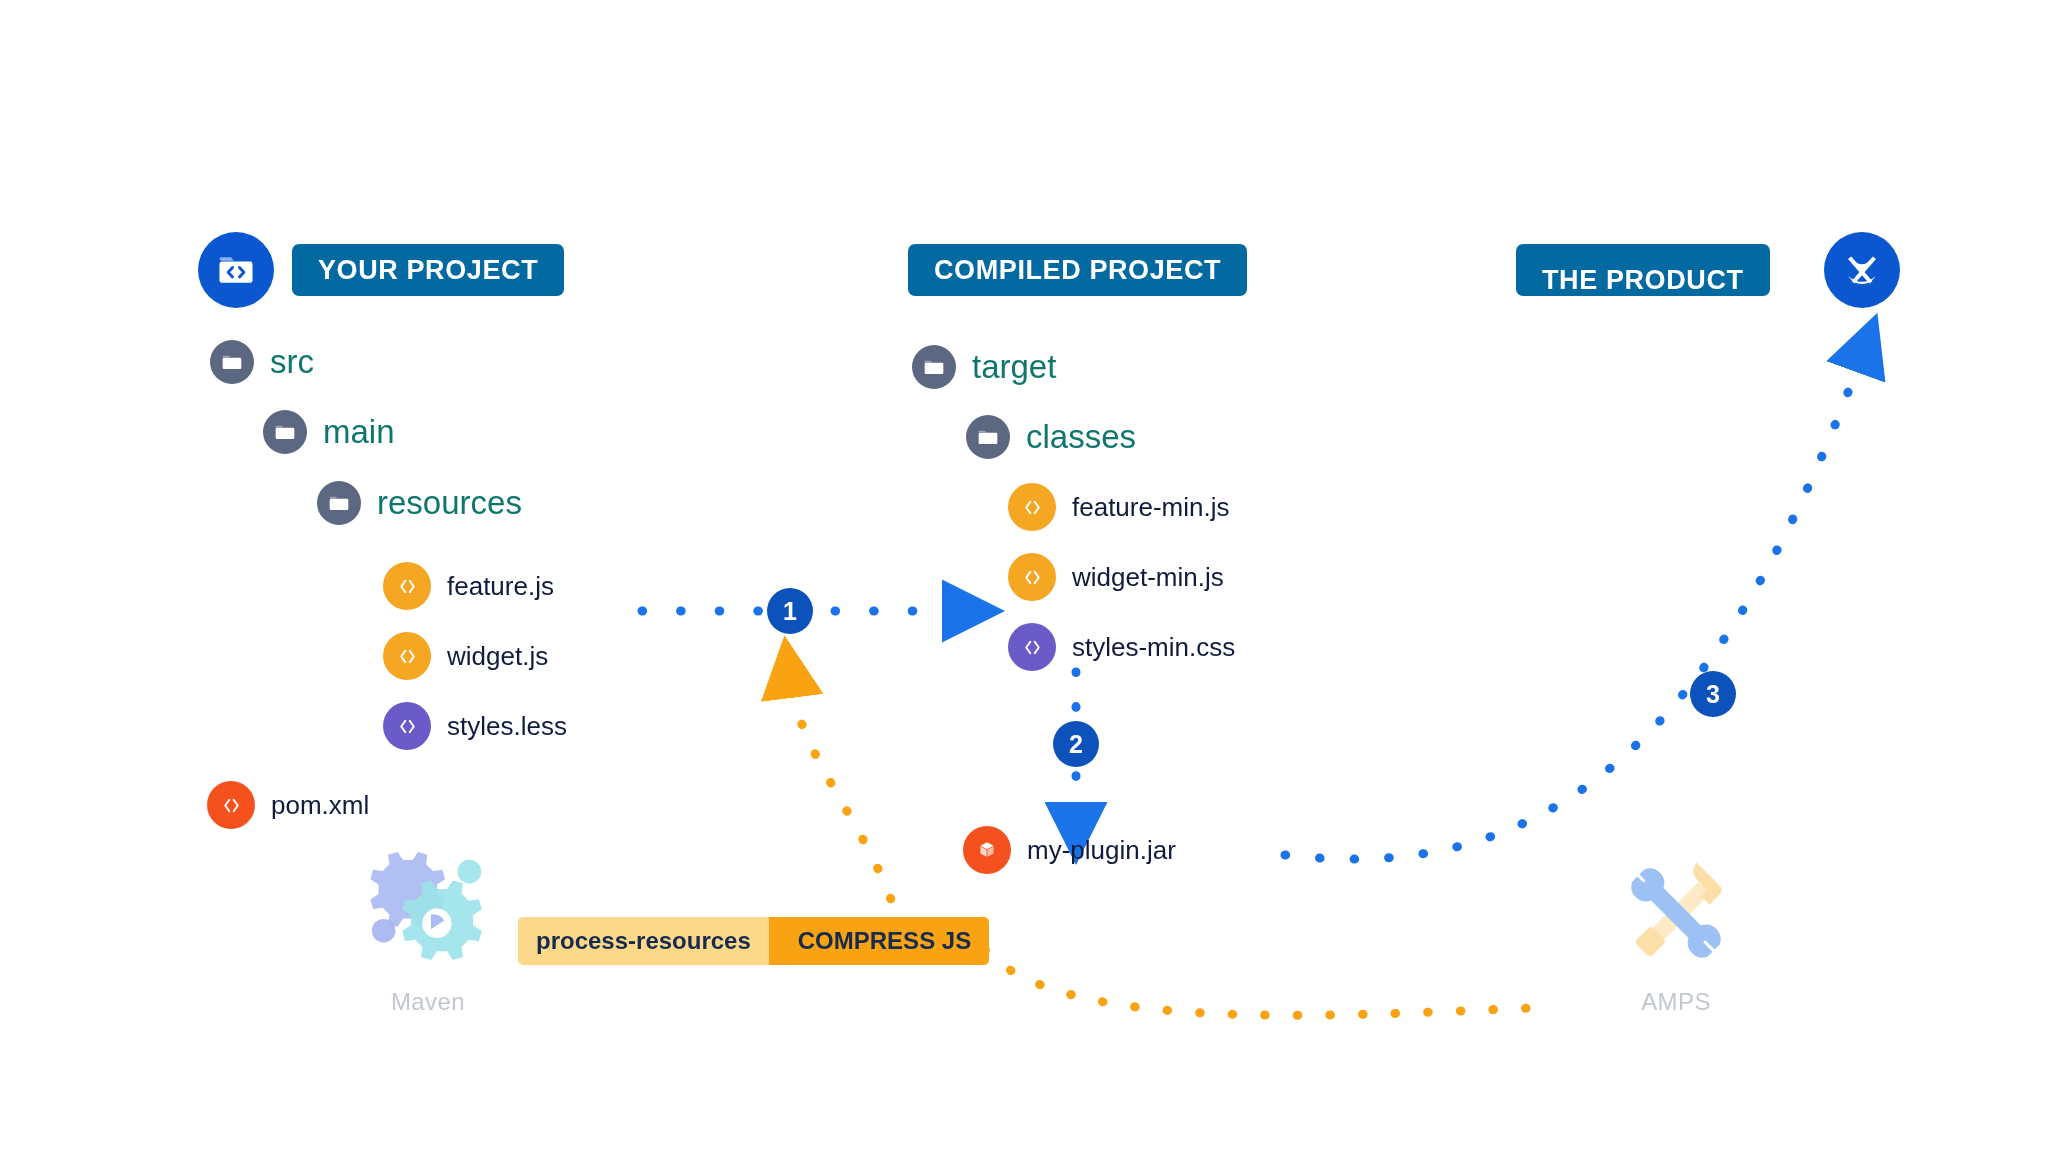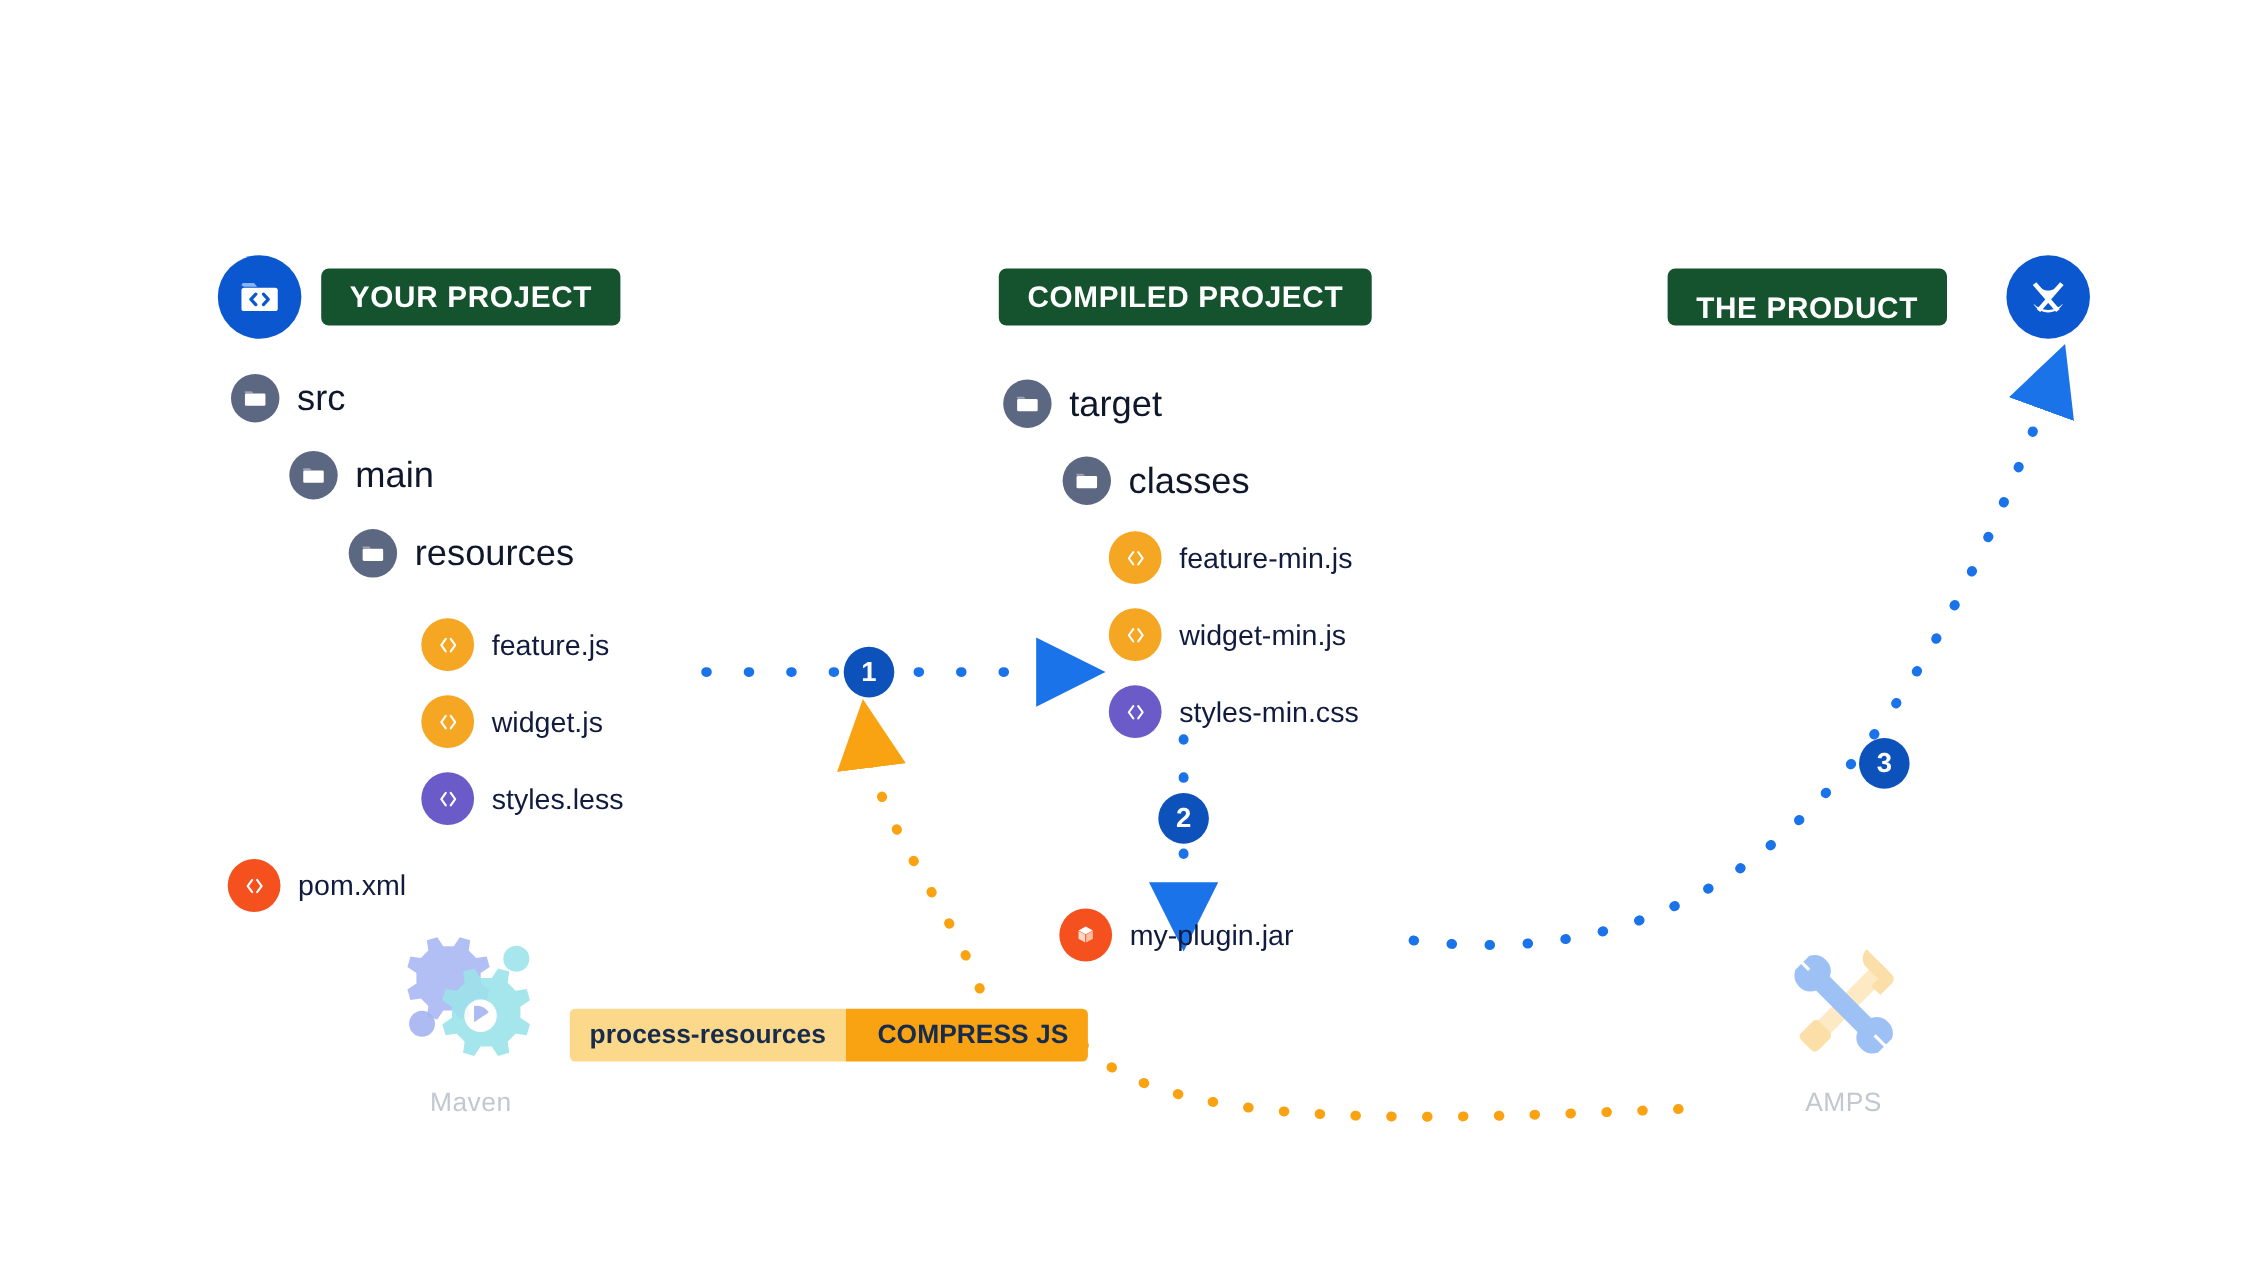--- a/index.html
+++ b/index.html
@@ -10,21 +10,21 @@
     overflow: hidden;
   }
   #stage { position: relative; width: 2048px; height: 1152px; }
 
   svg.flow { position: absolute; left: 0; top: 0; width: 2048px; height: 1152px; pointer-events: none; }
 
   
   .pill {
     position: absolute;
     height: 52px;
-    background: #14532d;
+    background: #0369a1;
     border-radius: 7px;
     display: flex; align-items: center; justify-content: center;
     padding: 0 26px;
     color: #ffffff;
     font-size: 27px;
     font-weight: bold;
     letter-spacing: 0.6px;
     white-space: nowrap;
   }
 
@@ -42,21 +42,21 @@
     position: absolute;
     display: flex; align-items: center;
     white-space: nowrap;
   }
   .row .ic {
     border-radius: 50%;
     display: flex; align-items: center; justify-content: center;
     flex: 0 0 auto;
   }
   .row .lbl { margin-left: 16px; }
-  .folder-lbl { color: #0f172a; font-size: 33px; }
+  .folder-lbl { color: #0f766e; font-size: 33px; }
   .file-lbl   { color: #101b3d; font-size: 26px; }
 
   
   .step {
     position: absolute;
     width: 46px; height: 46px;
     border-radius: 50%;
     background: #0d52ba;
     color: #fff;
     font-size: 25px;

